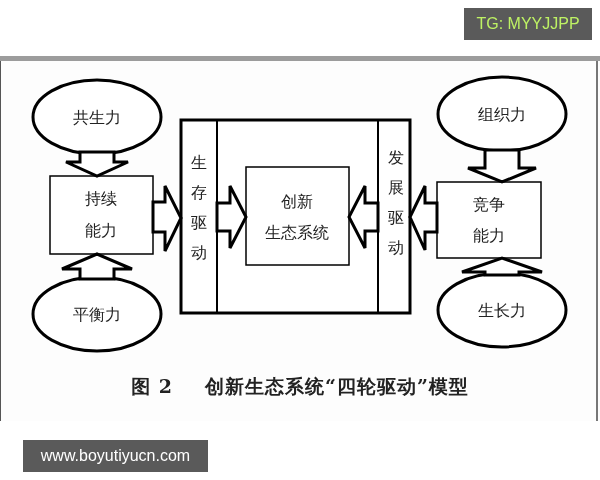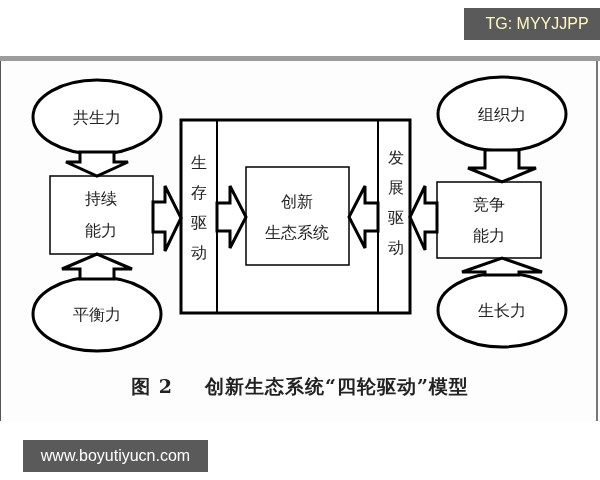--- a/index.html
+++ b/index.html
@@ -1,20 +1,20 @@
 <!DOCTYPE html>
 <html><head>
 <meta charset="utf-8">
 <style>
   html, body { margin: 0; padding: 0; background: #ffffff; }
   body { width: 600px; height: 480px; position: relative; overflow: hidden;
          font-family: "DejaVu Serif", "Liberation Serif", serif; }
   .tg-badge { position: absolute; left: 464px; top: 8px; width: 128px; height: 32px;
-              background: #5a5a5a; color: #fef9c3; font-family: "Liberation Sans", sans-serif;
-              font-size: 16px; line-height: 32px; text-align: center; padding-left: 9px; }
+              background: #5a5a5a; color: #bef264; font-family: "Liberation Sans", sans-serif;
+              font-size: 16px; line-height: 32px; text-align: center; }
   .frame { position: absolute; left: 0; top: 56px; width: 600px; height: 365px;
            border-top: 5px solid #9c9c9c; box-sizing: border-box; background: #fdfdfd; }
   .frame-inner { position: absolute; left: 0; top: 61px; width: 598px; height: 360px;
                  border-left: 1px solid #555; border-right: 2px solid #777; box-sizing: border-box; }
   svg.diagram { position: absolute; left: 0; top: 0; }
   .caption { position: absolute; left: 0; top: 374px; width: 600px; text-align: center;
              font-size: 19px; font-weight: bold; color: #222; letter-spacing: 1px; }
   .caption .fig-num { margin-right: 32px; }
   .url-badge { position: absolute; left: 7px; top: 440px; width: 185px; height: 32px;
                background: #5a5a5a; color: #ffffff; font-family: "Liberation Sans", sans-serif;

